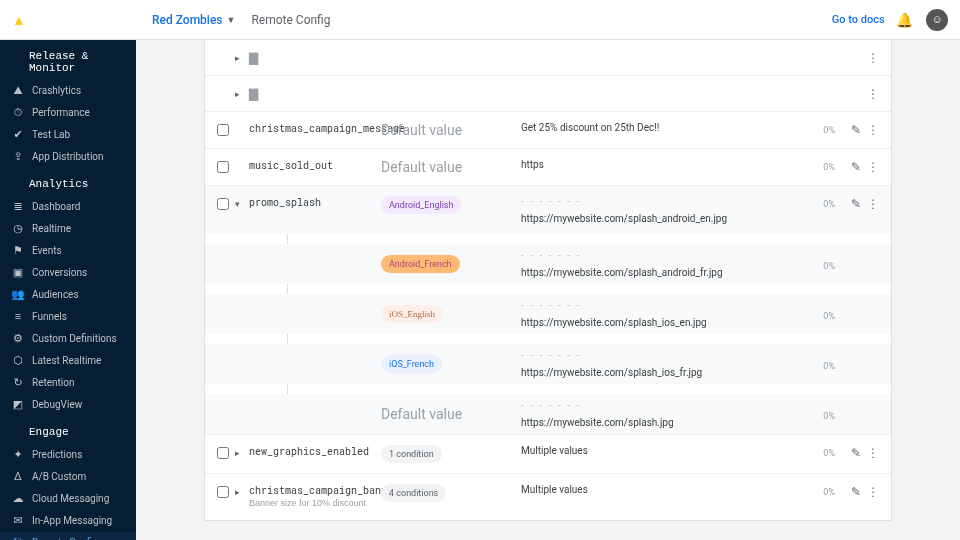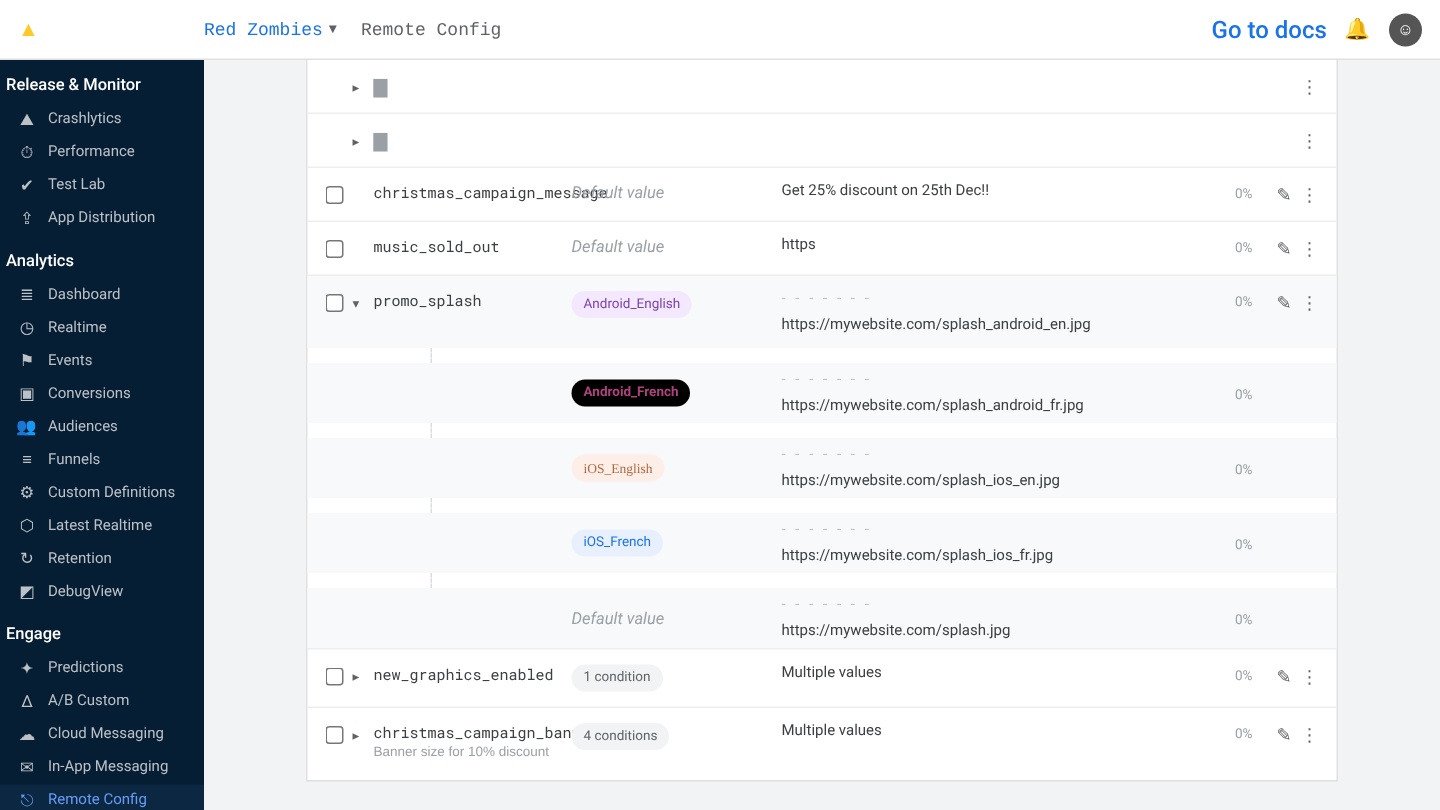--- a/index.html
+++ b/index.html
@@ -4,55 +4,55 @@
 <style>
   * { box-sizing: border-box; margin: 0; padding: 0; }
   html, body { width: 960px; height: 540px; overflow: hidden; font-family: 'Roboto', Arial, sans-serif; background: #fff; color: #202124; }
   body { display: flex; flex-direction: column; }
   
   .topbar { height: 40px; display: flex; align-items: center; padding: 0 12px; font-size: 12px; background: #fff; border-bottom: 1px solid #e0e0e0; }
   .brand { display: flex; align-items: center; gap: 6px; width: 124px; color:#fff;}
   .brand-mark { color: #ffca28; font-size: 14px; }
   .brand-word { color:#fff; font-size: 13px; font-weight: 500; letter-spacing:.3px; }
   .brand-bg { position:absolute; left:0; top:0; width:136px; height:40px; background:#051e34; z-index:-1;}
-  .project { display: flex; align-items: center; color:#5f6368; margin-left: 0; font-family: Liberation Mono, monospace; }
+  .project { display: flex; align-items: center; color:#5f6368; margin-left: 16px; }
   .project-name { color: #1a73e8; font-weight:500; margin-right:4px; }
   .proj-caret { color:#5f6368; font-size:9px; margin-right:16px; }
   .crumb { color:#5f6368; }
   .top-right { margin-left:auto; display:flex; align-items:center; gap:12px; }
-  .docs-link { color:#1a73e8; font-size:16px; font-weight:500; }
+  .docs-link { color:#1a73e8; font-size:11px; font-weight:500; }
   .bell { color:#5f6368; font-size:14px; }
   .avatar { width:22px; height:22px; border-radius:50%; background:#555; color:#fff; display:flex; align-items:center; justify-content:center; font-size:11px;}
   
   .main { flex:1; display:flex; min-height:0; }
   .sidebar { width:136px; background:#051e34; color:#9aa0a6; font-size:11px; display:flex; flex-direction:column; overflow:hidden; }
-  .side-section-title { color:#fff; font-size:11px; font-weight:500; padding: 10px 4px 6px; }
+  .side-section-title { color:#fff; font-size:11px; font-weight:500; padding: 10px 29px 6px; font-family: Liberation Mono, monospace; }
   .side-item { display:flex; align-items:center; gap:8px; padding: 4px 12px; color:#bdc1c6; font-size:10px; cursor:pointer; line-height:14px;}
   .side-item.active { color:#669df6; background:rgba(102,157,246,.08); }
   .side-icon { width:12px; display:inline-flex; justify-content:center; font-size:11px; }
   .side-spacer { flex:1; }
   
   .content { flex:1; background:#f1f3f4; display:flex; justify-content:center; overflow:auto; position:relative;}
   .panel { width: 686px; background:#fff; margin: 0 0 20px; box-shadow: 0 0 0 1px #e0e0e0; font-size:10px;}
   .row { display:flex; align-items:flex-start; padding: 10px 12px; border-top:1px solid #eee; min-height:34px;}
   .row.noborder { border-top:none; }
   .row.expanded { background:#f8f9fa; }
   .cb { width:18px; display:flex; align-items:center; margin-top:2px;}
   .cb input { width:12px; height:12px;}
   .caret { width:14px; color:#5f6368; font-size:9px; margin-top:3px; cursor:pointer;}
   .folder-icon{ width:18px; font-size:12px; color:#9aa0a6; margin-top:1px;}
   .param-name { font-family: 'Roboto Mono', Menlo, monospace; font-size:10px; color:#3c4043; width:132px; }
   .param-sub { display:block; color:#9aa0a6; font-size:9px; font-family:Arial; margin-top:1px; line-height:11px; max-width:120px;}
   .cond-cell { width:140px; display:flex; flex-direction:column; gap:6px;}
   .chip { display:inline-block; padding:4px 8px; border-radius:10px; font-size:9px; color:#5f6368; background:#f1f3f4; width:fit-content;}
   .chip.purple { background:#f3e8fd; color:#7b42b0;}
-  .chip.pink { background:#000000; color:#b0427b;font-weight:bold;}
+  .chip.pink { background:#fdba74; color:#b0427b;}
   .chip.orange { background:#fdeee8; color:#b06a42;font-family:Liberation Serif, serif;}
   .chip.blue { background:#e8f0fe; color:#1a73e8;}
-  .default-label { color:#9aa0a6; font-size:11px;font-style:italic;}
+  .default-label { color:#9aa0a6; font-size:14px;}
   .val-cell { flex:1; color:#3c4043; font-size:10px; display:flex; flex-direction:column; gap:6px;}
   .pct { width:36px; color:#9aa0a6; text-align:right; font-size:9px; margin-top:3px;}
   .row-actions { width:44px; display:flex; align-items:flex-start; justify-content:flex-end; gap:6px; color:#5f6368; margin-top:1px;}
   .row-actions span{ cursor:pointer; font-size:12px;}
   .dash {color:#bdc1c6; letter-spacing:2px;}
   
   .promo-line{ display:flex; align-items:center; padding:6px 12px 6px 44px; }
   .promo-line .cond-cell{ width:140px;}
   .promo-line .val-cell{ flex:1;}
   .promo-line .pct{ width:36px; text-align:right;}

